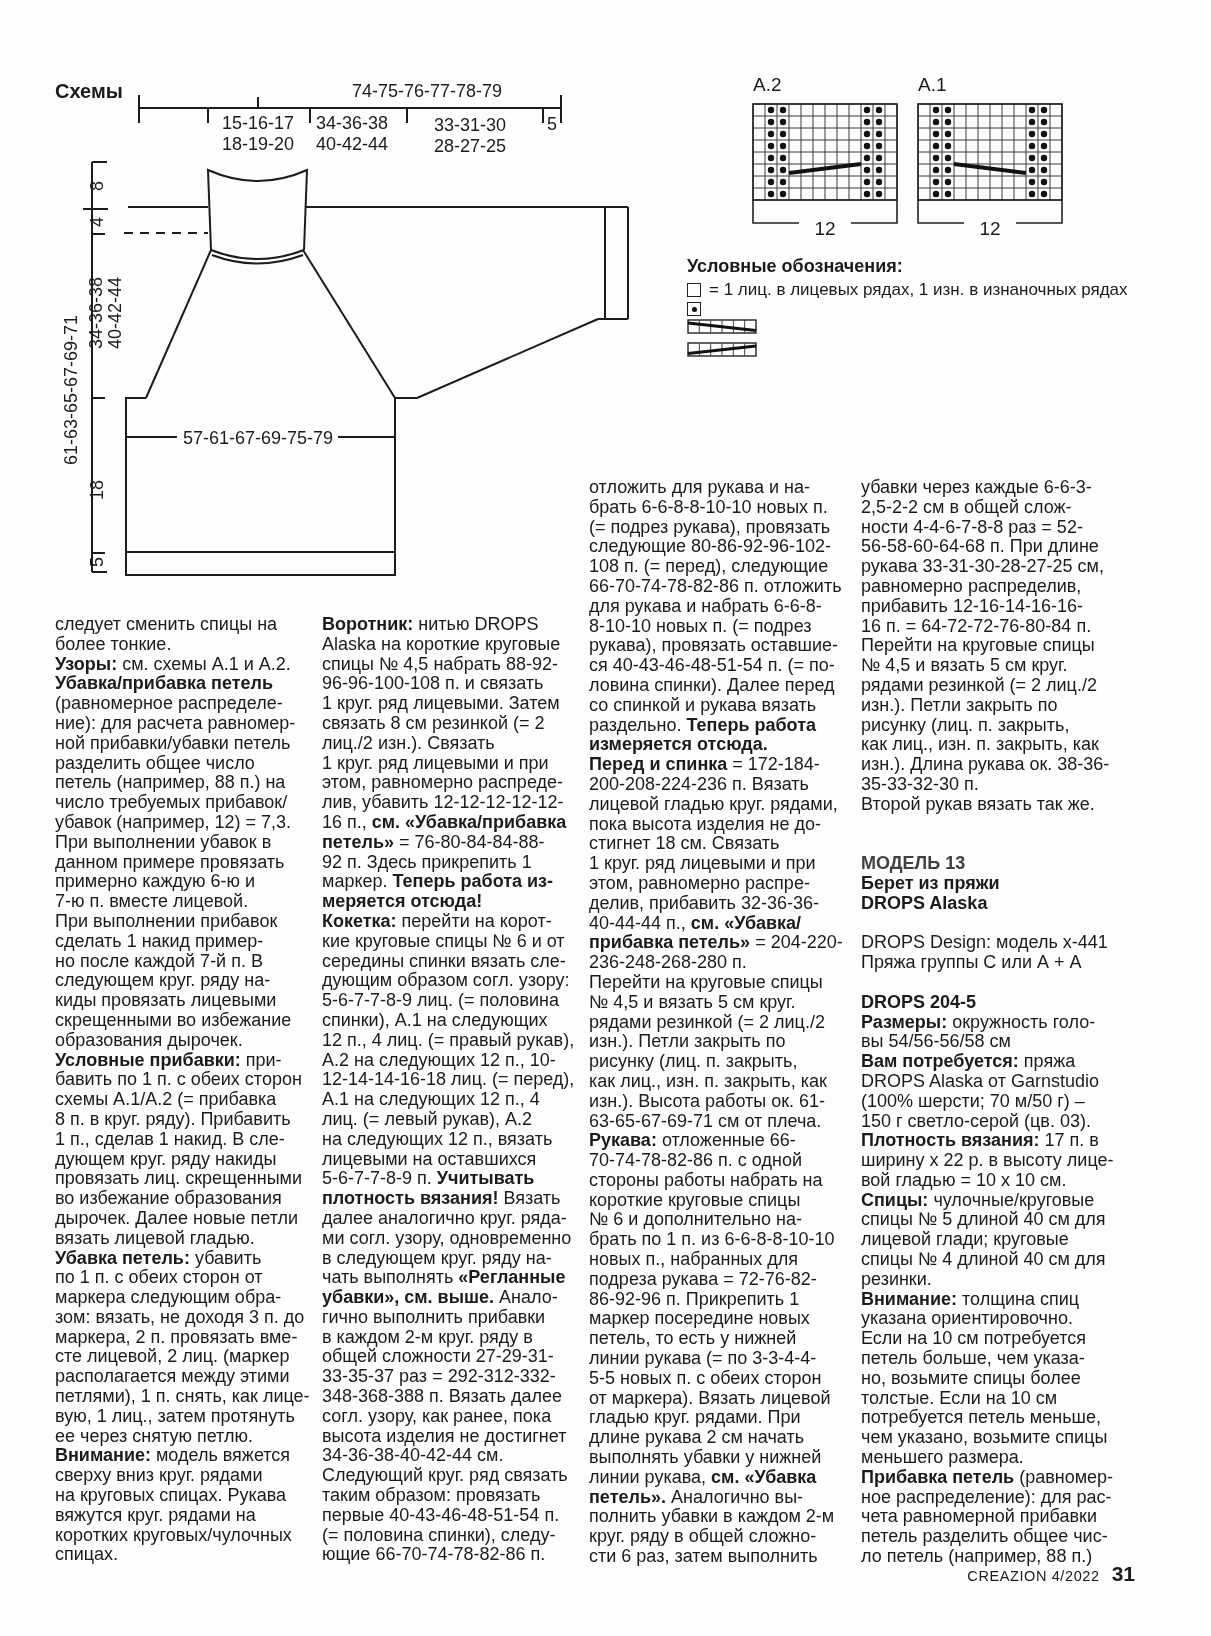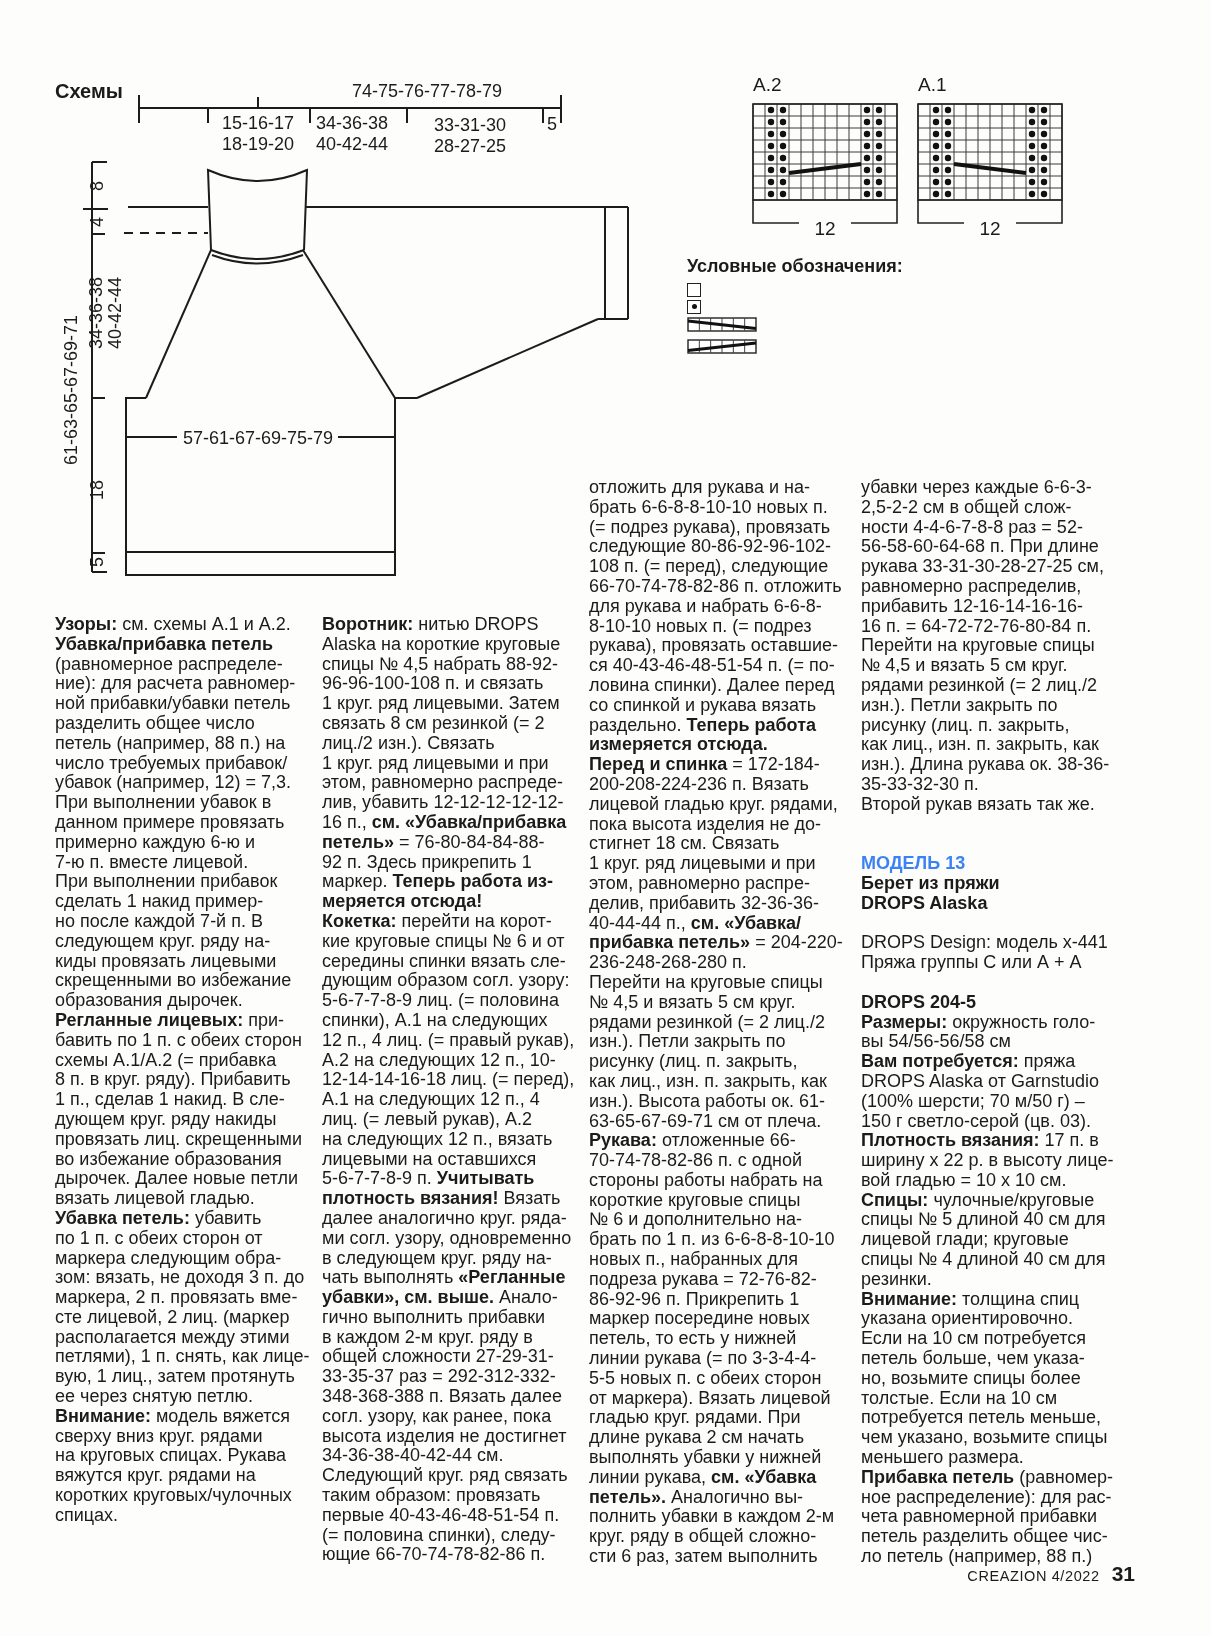--- a/index.html
+++ b/index.html
@@ -227,20 +227,21 @@
         </svg></div>
   </div>
 
   <div class="legend">
     <div class="legend-title">Условные обозначения:</div>
     <div>
         <div class="legend-row">
           <span class="legend-sym">
             <span class="sym-square"></span>
           </span>
+          <span class="legend-text">= 1 лиц. в лицевых рядах, 1 изн. в изнаночных рядах</span>
         </div>
         <div class="legend-row">
           <span class="legend-sym">
             <span class="sym-square">
               <span class="sym-dot"></span>
             </span>
           </span>
         </div>
         <div class="legend-row">
           <span class="legend-sym"><svg width="70" height="15" viewBox="-1 -1 70 15">
@@ -264,41 +265,43 @@
                 <line x1="34" y1="0" x2="34" y2="13"></line>
                 <line x1="45.333333333333336" y1="0" x2="45.333333333333336" y2="13"></line>
                 <line x1="56.66666666666667" y1="0" x2="56.66666666666667" y2="13"></line>
               </g>
               <path d="M0,10.5 L68,3" stroke="#111" stroke-width="3" fill="none"></path>
             </svg></span>
         </div>
       </div>
   </div>
 
-  <div class="col" style="left:55px;top:615px;width:272px"><span class="b">Узоры:</span><span> см. схемы А.1 и А.2.
+  <div class="col" style="left:55px;top:615px;width:272px"><span>следует сменить спицы на
+более тонкие.
+</span><span class="b">Узоры:</span><span> см. схемы А.1 и А.2.
 </span><span class="b">Убавка/прибавка петель</span><span>
 (равномерное распределе-
 ние): для расчета равномер-
 ной прибавки/убавки петель
 разделить общее число
 петель (например, 88 п.) на
 число требуемых прибавок/
 убавок (например, 12) = 7,3.
 При выполнении убавок в
 данном примере провязать
 примерно каждую 6-ю и
 7-ю п. вместе лицевой.
 При выполнении прибавок
 сделать 1 накид пример-
 но после каждой 7-й п. В
 следующем круг. ряду на-
 киды провязать лицевыми
 скрещенными во избежание
 образования дырочек.
-</span><span class="b">Регланные лицевых:</span><span> при-
+</span><span class="b">Условные прибавки:</span><span> при-
 бавить по 1 п. с обеих сторон
 схемы А.1/А.2 (= прибавка
 8 п. в круг. ряду). Прибавить
 1 п., сделав 1 накид. В сле-
 дующем круг. ряду накиды
 провязать лиц. скрещенными
 во избежание образования
 дырочек. Далее новые петли
 вязать лицевой гладью.
 </span><span class="b">Убавка петель:</span><span> убавить
@@ -432,21 +435,21 @@
 № 4,5 и вязать 5 см круг.
 рядами резинкой (= 2 лиц./2
 изн.). Петли закрыть по
 рисунку (лиц. п. закрыть,
 как лиц., изн. п. закрыть, как
 изн.). Длина рукава ок. 38-36-
 35-33-32-30 п.
 Второй рукав вязать так же.
 
 
-</span><span class="b" style="color: #3b82f6;">МОДЕЛЬ 13</span><span>
+</span><span class="b" style="color: #404040;">МОДЕЛЬ 13</span><span>
 </span><span class="b">Берет из пряжи
 DROPS Alaska</span><span>
 
 DROPS Design: модель х-441
 Пряжа группы С или А + А
 
 </span><span class="b">DROPS 204-5</span><span>
 </span><span class="b">Размеры:</span><span> окружность голо-
 вы 54/56-56/58 см
 </span><span class="b">Вам потребуется:</span><span> пряжа

